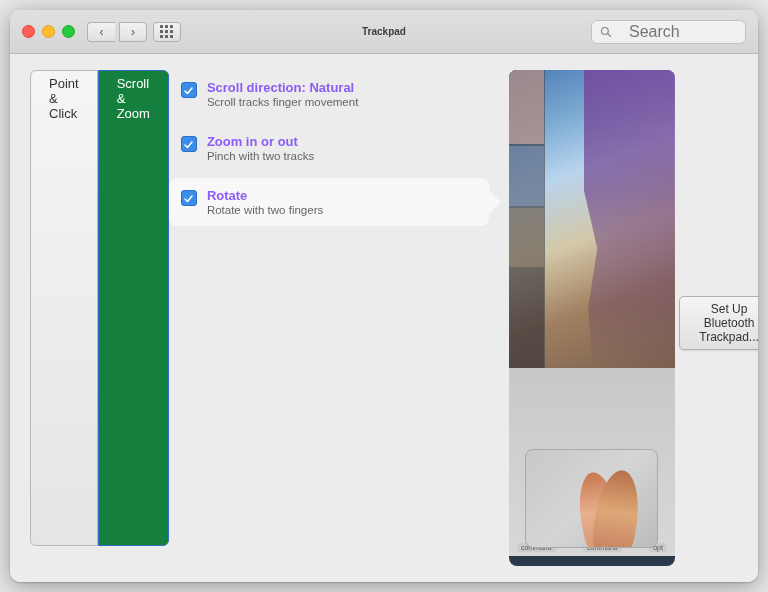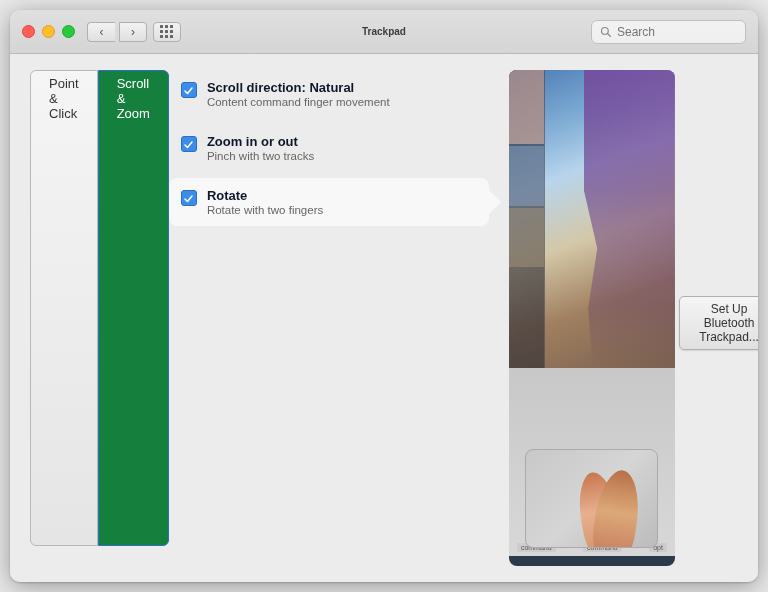--- a/index.html
+++ b/index.html
@@ -129,24 +129,25 @@
     .search-icon-svg {
       width: 12px;
       height: 12px;
       color: #888;
       flex-shrink: 0;
     }
 
     .search-input {
       border: none;
       background: transparent;
-      font-size: 12px;
+      font-size: 16px;
       color: #888;
       outline: none;
       width: 100%;
+      margin-left: 12px;
     }
 
     
     .content {
       flex: 1;
       display: flex;
       flex-direction: row;
       padding: 16px 20px 16px 20px;
       background: #ececec;
     }
@@ -244,21 +245,21 @@
 
     .setting-text {
       display: flex;
       flex-direction: column;
       gap: 1px;
     }
 
     .setting-title {
       font-size: 13px;
       font-weight: 600;
-      color: #0f172a;
+      color: #8b5cf6;
     }
 
     .setting-desc {
       font-size: 11.5px;
       color: #666;
     }
 
     
     .preview-container {
       flex: 1;
@@ -449,21 +450,21 @@
       <div class="settings-list">
 
         <div class="setting-item">
           <div class="checkbox">
             <svg viewBox="0 0 11 11" fill="none">
               <polyline points="2,6 4.5,8.5 9,3" stroke="white" stroke-width="1.5" stroke-linecap="round" stroke-linejoin="round"></polyline>
             </svg>
           </div>
           <div class="setting-text">
             <span class="setting-title">Scroll direction: Natural</span>
-            <span class="setting-desc">Content command finger movement</span>
+            <span class="setting-desc">Scroll tracks finger movement</span>
           </div>
         </div>
 
         <div class="setting-item">
           <div class="checkbox">
             <svg viewBox="0 0 11 11" fill="none">
               <polyline points="2,6 4.5,8.5 9,3" stroke="white" stroke-width="1.5" stroke-linecap="round" stroke-linejoin="round"></polyline>
             </svg>
           </div>
           <div class="setting-text">

